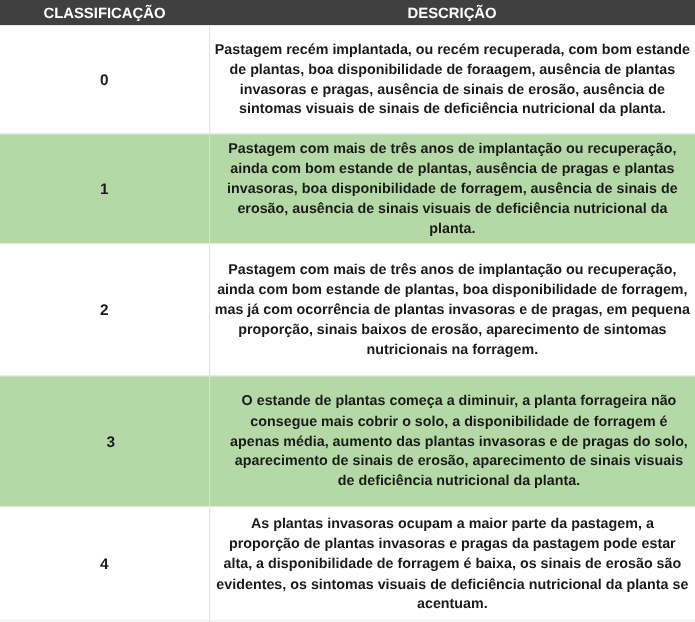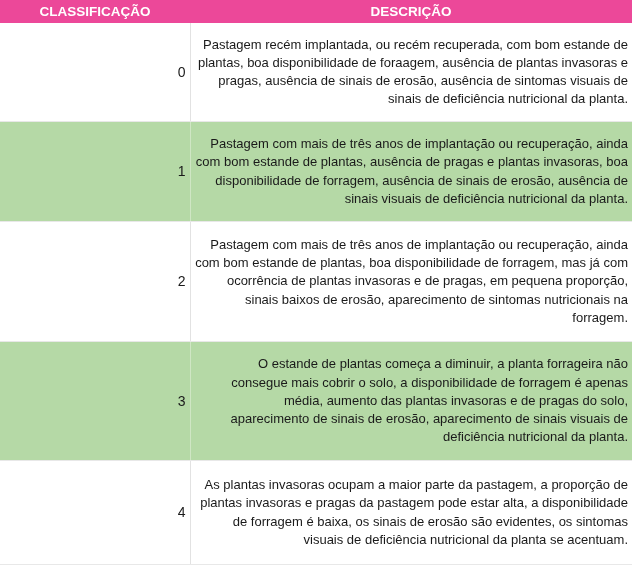--- a/index.html
+++ b/index.html
@@ -7,33 +7,33 @@
     table {
       border-collapse: collapse;
       width: 632px;
       font-family: "Liberation Sans", sans-serif;
       color: #1a1a1a;
       table-layout: fixed;
     }
     col.c1 { width: 190px; }
     col.c2 { width: 442px; }
     thead th {
-      background: #ec4899;
+      background: #404040;
       color: #ffffff;
       font-weight: bold;
       font-size: 13.5px;
       height: 23px;
       padding: 0;
       text-align: center;
       letter-spacing: 0px;
     }
     tbody td {
-      text-align: right;
+      text-align: center;
       vertical-align: middle;
-      font-weight: normal;
+      font-weight: bold;
       font-size: 13px;
       line-height: 18.2px;
       padding: 0 4px;
       border-right: 1px solid #e2e2e2;
       border-bottom: 1px solid #e8e8e8;
     }
     tbody td:first-child { font-size: 14px; }
     tbody td:last-child { border-right: none; }
     tr.odd td { background: #ffffff; }
     tr.even td { background: #b5d9a6; border-right-color: #cfe6c4; }

